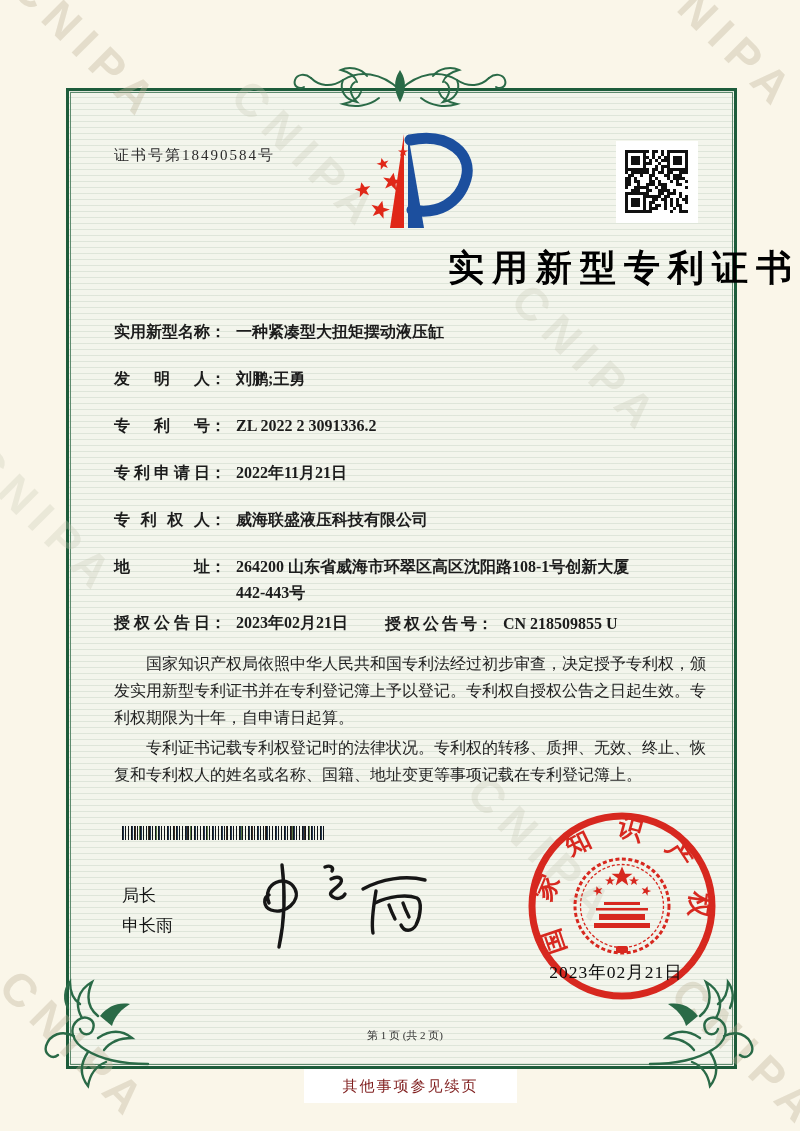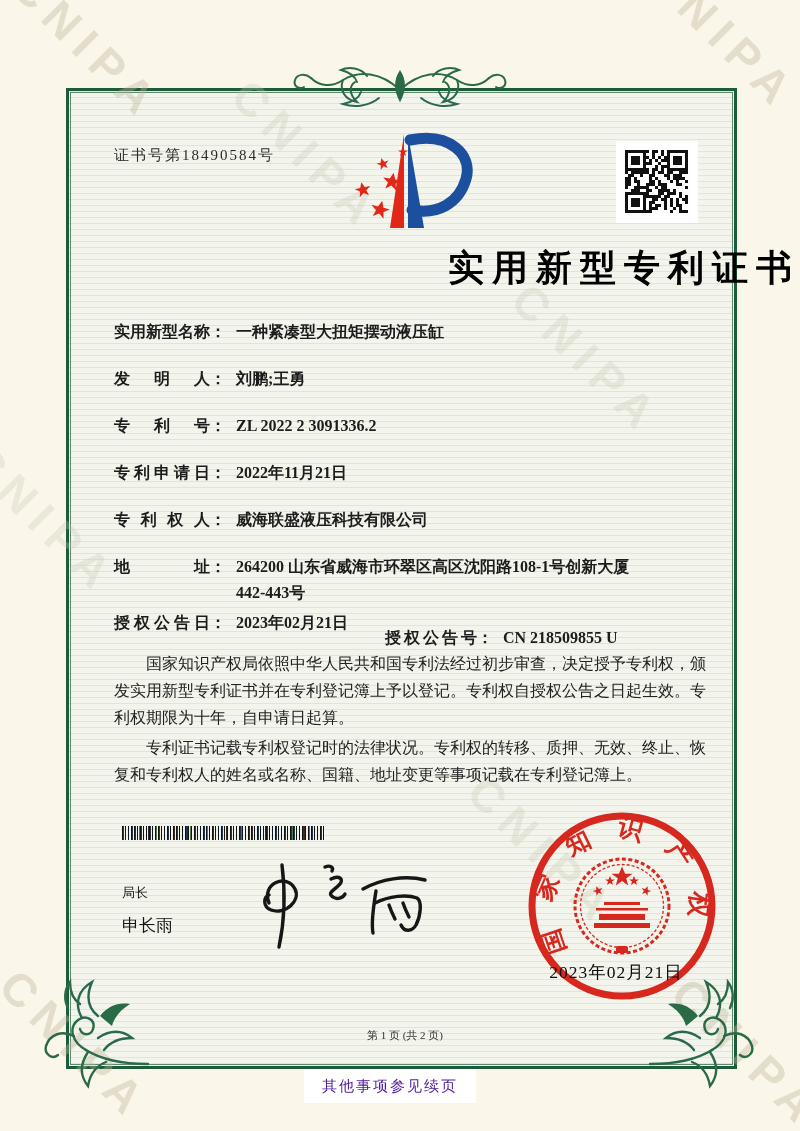--- a/index.html
+++ b/index.html
@@ -43,49 +43,49 @@
   }
   .fields{position:absolute;left:104px;top:319px;width:520px;font-size:16px;}
   .frow{display:flex;margin-bottom:21px;line-height:26px;position:relative;font-weight:bold;}
   .flabel{
     display:inline-block;width:96px;flex:0 0 96px;
     text-align:justify;text-align-last:justify;color:#1c1c1c;
   }
   .fcolon{flex:0 0 auto;}
   .fvalue{flex:1 1 auto;padding-left:10px;}
   .frow.address{margin-bottom:4px;justify-content:space-between;}
-  .grant-group2{position:absolute;left:271px;top:15px;display:flex;}
+  .grant-group2{position:absolute;left:271px;top:1px;display:flex;}
   .grant-group2 .flabel{width:92px;flex:0 0 92px;}
   .paras{position:absolute;left:104px;top:650px;width:606px;font-size:16px;line-height:27px;color:#222;}
   .paras p{margin:0 0 3px 0;text-indent:2em;}
   
   .barcode{
     position:absolute;left:112px;top:826px;width:204px;height:14px;
     background-image:
       repeating-linear-gradient(90deg,#101418 0 1px,transparent 1px 3px),
       repeating-linear-gradient(90deg,#23364f 0 2px,transparent 2px 9px),
       repeating-linear-gradient(90deg,#3a2a20 0 1px,transparent 1px 13px),
       repeating-linear-gradient(90deg,#574 0 1px,transparent 1px 17px);
   }
   
-  .sig-title{position:absolute;left:112px;top:884px;font-size:13px;font-family:"Liberation Sans","DejaVu Sans",sans-serif;color:#161616;}
+  .sig-title{position:absolute;left:112px;top:884px;font-size:17px;font-family:"Liberation Sans","DejaVu Sans",sans-serif;color:#161616;}
   .sig-name{position:absolute;left:112px;top:914px;font-size:17px;font-family:"Liberation Sans","DejaVu Sans",sans-serif;color:#161616;}
   .sig-script{position:absolute;left:225px;top:853px;}
   
   .seal{position:absolute;left:514px;top:808px;width:196px;height:196px;z-index:6;}
   .seal-date{
     position:absolute;left:-6px;top:152px;width:196px;text-align:center;
     font-size:17.5px;color:#0d0d0d;letter-spacing:1px;font-weight:500;
   }
   
   .page-info{position:absolute;left:0;right:0;top:1028px;text-align:center;font-size:11px;color:#333;}
   .note-strip{
-    position:absolute;left:294px;top:1069px;width:172px;height:34px;
+    position:absolute;left:294px;top:1069px;width:213px;height:34px;
     background:#ffffff;text-align:center;line-height:34px;
-    font-size:15px;letter-spacing:2px;color:#4c1d95;
+    font-size:15px;letter-spacing:2px;color:#7f1d1d;
   }
   svg{display:block;}
 </style>
 </head>
 <body>
 
 <div class="page">
 
   <div class="wm" style="left:-8px;top:18px">CNIPA</div>
   <div class="wm light" style="left:212px;top:128px">CNIPA</div>

